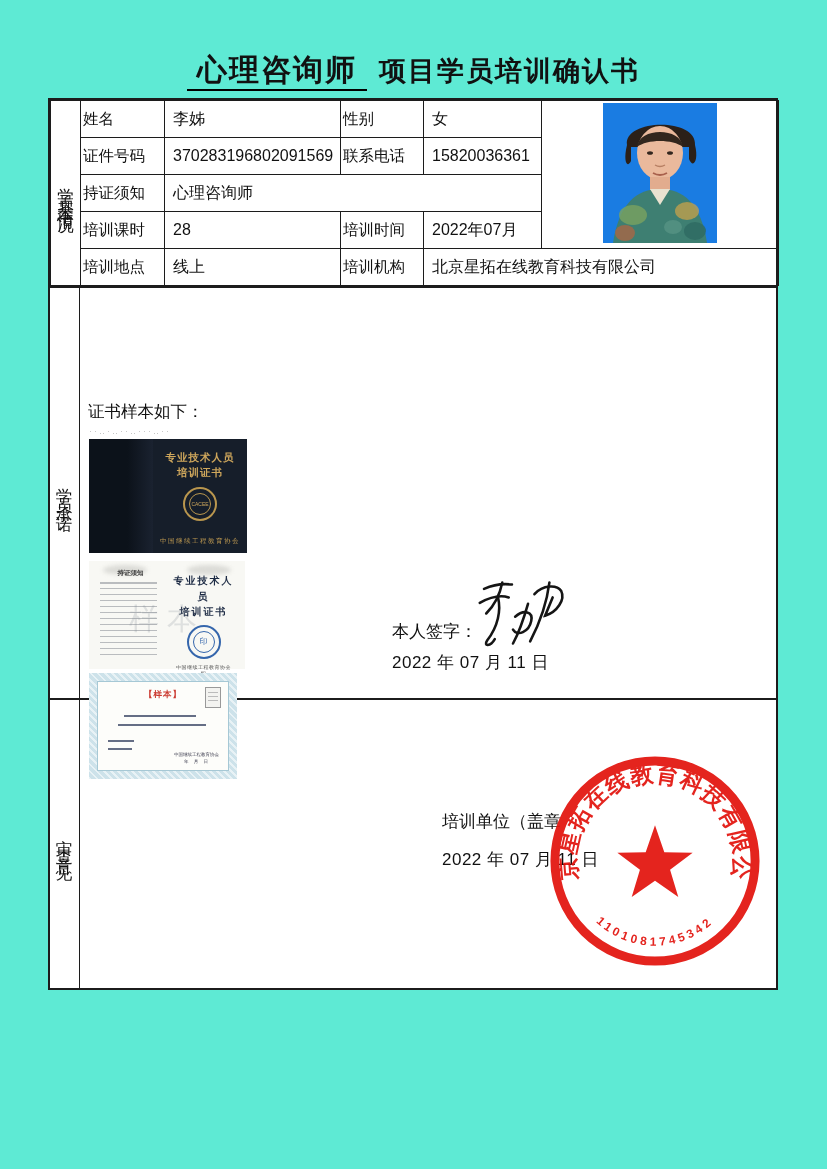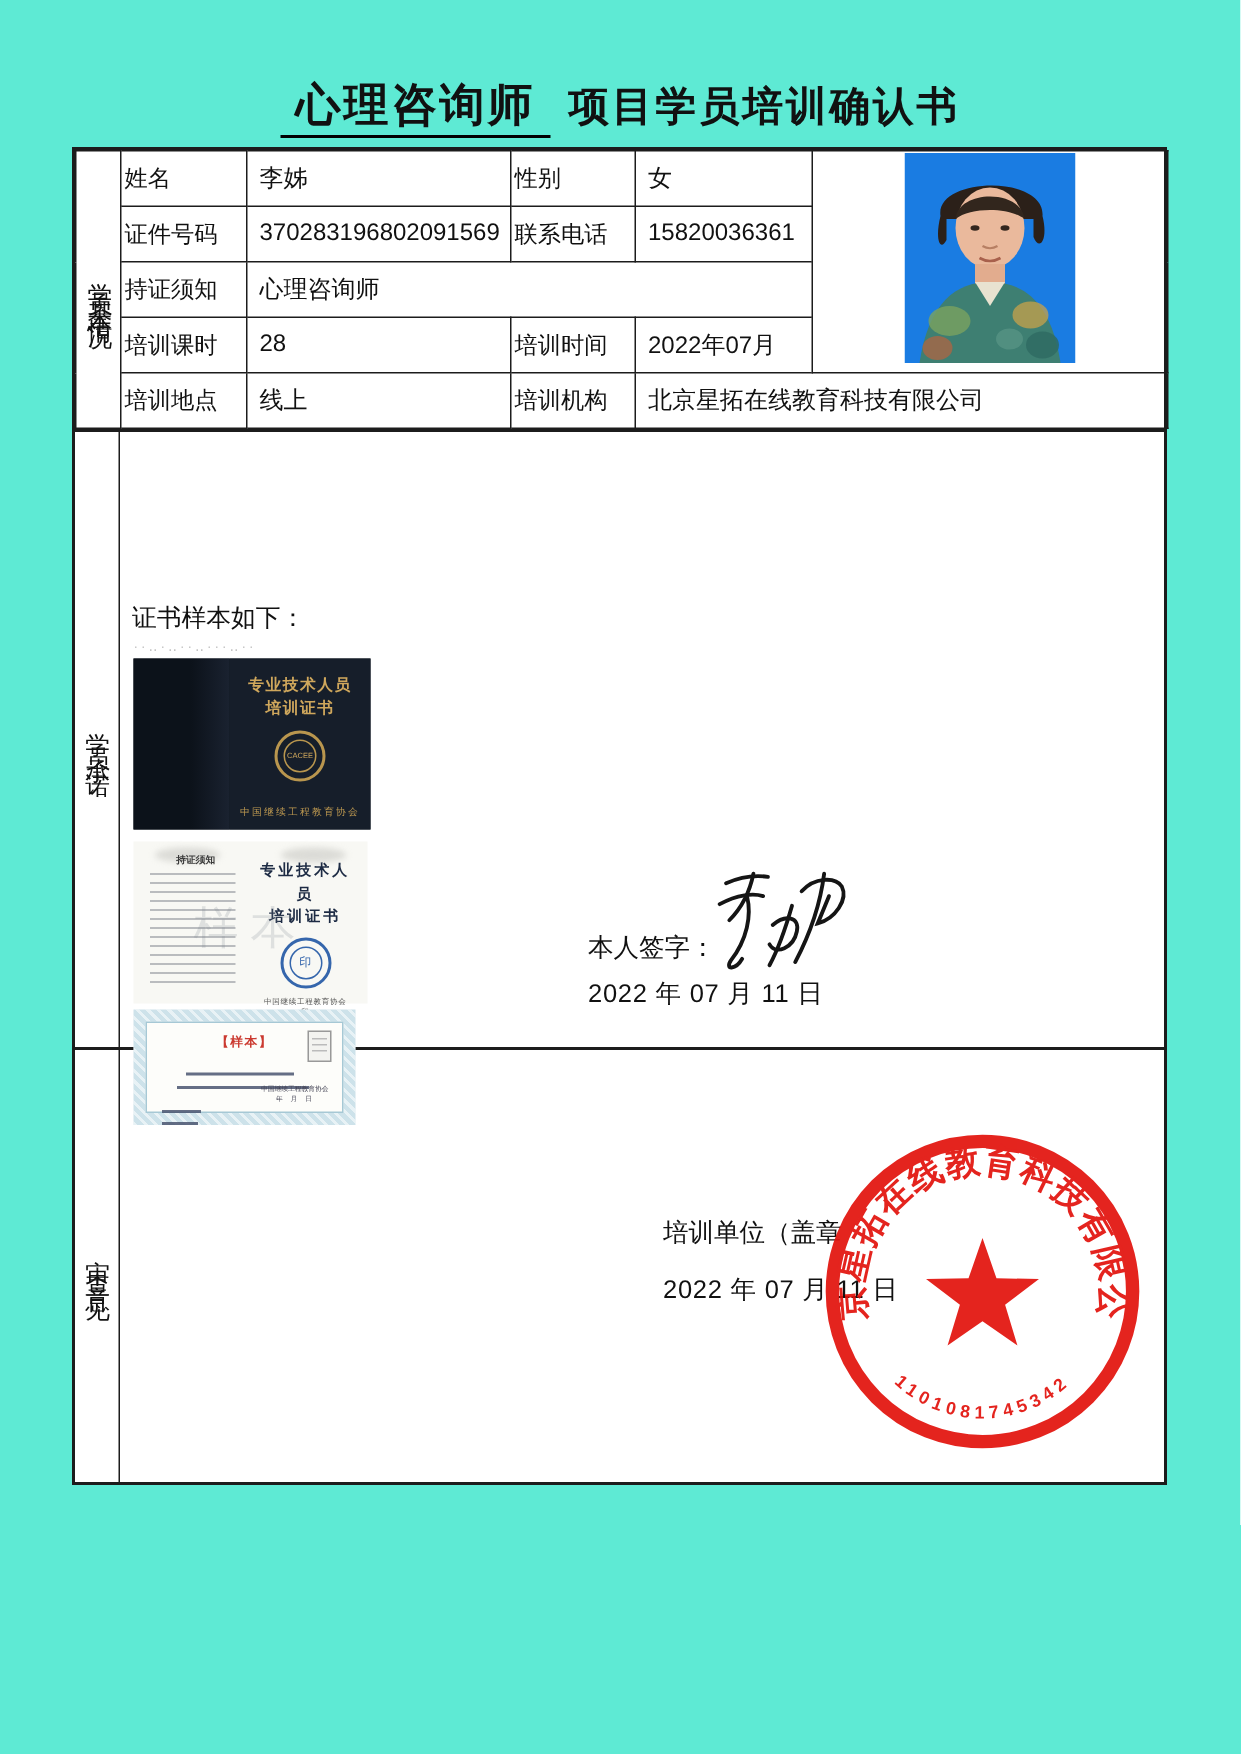--- a/index.html
+++ b/index.html
@@ -59,21 +59,21 @@
   .bk-lines { margin-top:4px; height:74px; width:94%;
     background:repeating-linear-gradient(#a5a8ad 0 1.5px, transparent 1.5px 6px); opacity:.75; }
   .bk-title { font-family:"Liberation Serif","DejaVu Serif",serif; font-size:10px; font-weight:bold; color:#1d2b44; letter-spacing:2px; line-height:1.55; text-align:center; margin-top:4px; }
   .bk-seal { width:34px; height:34px; border:2px solid #3566ac; border-radius:50%; margin:5px auto 0; display:flex; align-items:center; justify-content:center; }
   .bk-seal-inner { width:22px; height:22px; border:1px solid #3566ac; border-radius:50%; color:#3566ac; font-size:8px; display:flex; align-items:center; justify-content:center; }
   .bk-org { font-size:5px; color:#555; text-align:center; margin-top:5px; letter-spacing:.5px; }
   .bk-watermark { position:absolute; left:50%; top:54%; transform:translate(-50%,-50%); font-size:30px; color:rgba(120,130,140,.20); letter-spacing:8px; white-space:nowrap; pointer-events:none; }
   .bk-blob { position:absolute; height:10px; border-radius:50%; background:#c9c9c4; filter:blur(2px); opacity:.6; }
 
   
-  .certcard { width:148px; height:77px; background:#cde2ea; padding:8px; position:relative;
+  .certcard { width:148px; height:106px; background:#cde2ea; padding:8px; position:relative;
     background-image:repeating-linear-gradient(45deg, rgba(255,255,255,.55) 0 2px, rgba(0,0,0,0) 2px 5px); }
   .card-inner { width:100%; height:100%; background:#fdfdfa; border:1px solid #a6c8d5; position:relative; }
   .card-sample { color:#cb3a30; font-size:8.5px; font-weight:bold; text-align:center; margin-top:7px; letter-spacing:1px; }
   .card-photo { position:absolute; right:7px; top:5px; width:16px; height:21px; border:1px solid #999; background:#f3f3f0; }
   .card-photo:after { content:""; position:absolute; left:2px; right:2px; top:4px; height:1px; background:#bbb; box-shadow:0 4px 0 #bbb, 0 8px 0 #bbb; }
   .bar { position:absolute; height:2px; background:#4a5570; opacity:.85; }
   .card-org { position:absolute; right:9px; bottom:13px; font-size:4.5px; color:#445; }
   .card-date { position:absolute; right:18px; bottom:6px; font-size:4.5px; color:#445; letter-spacing:2px; }
 
   

